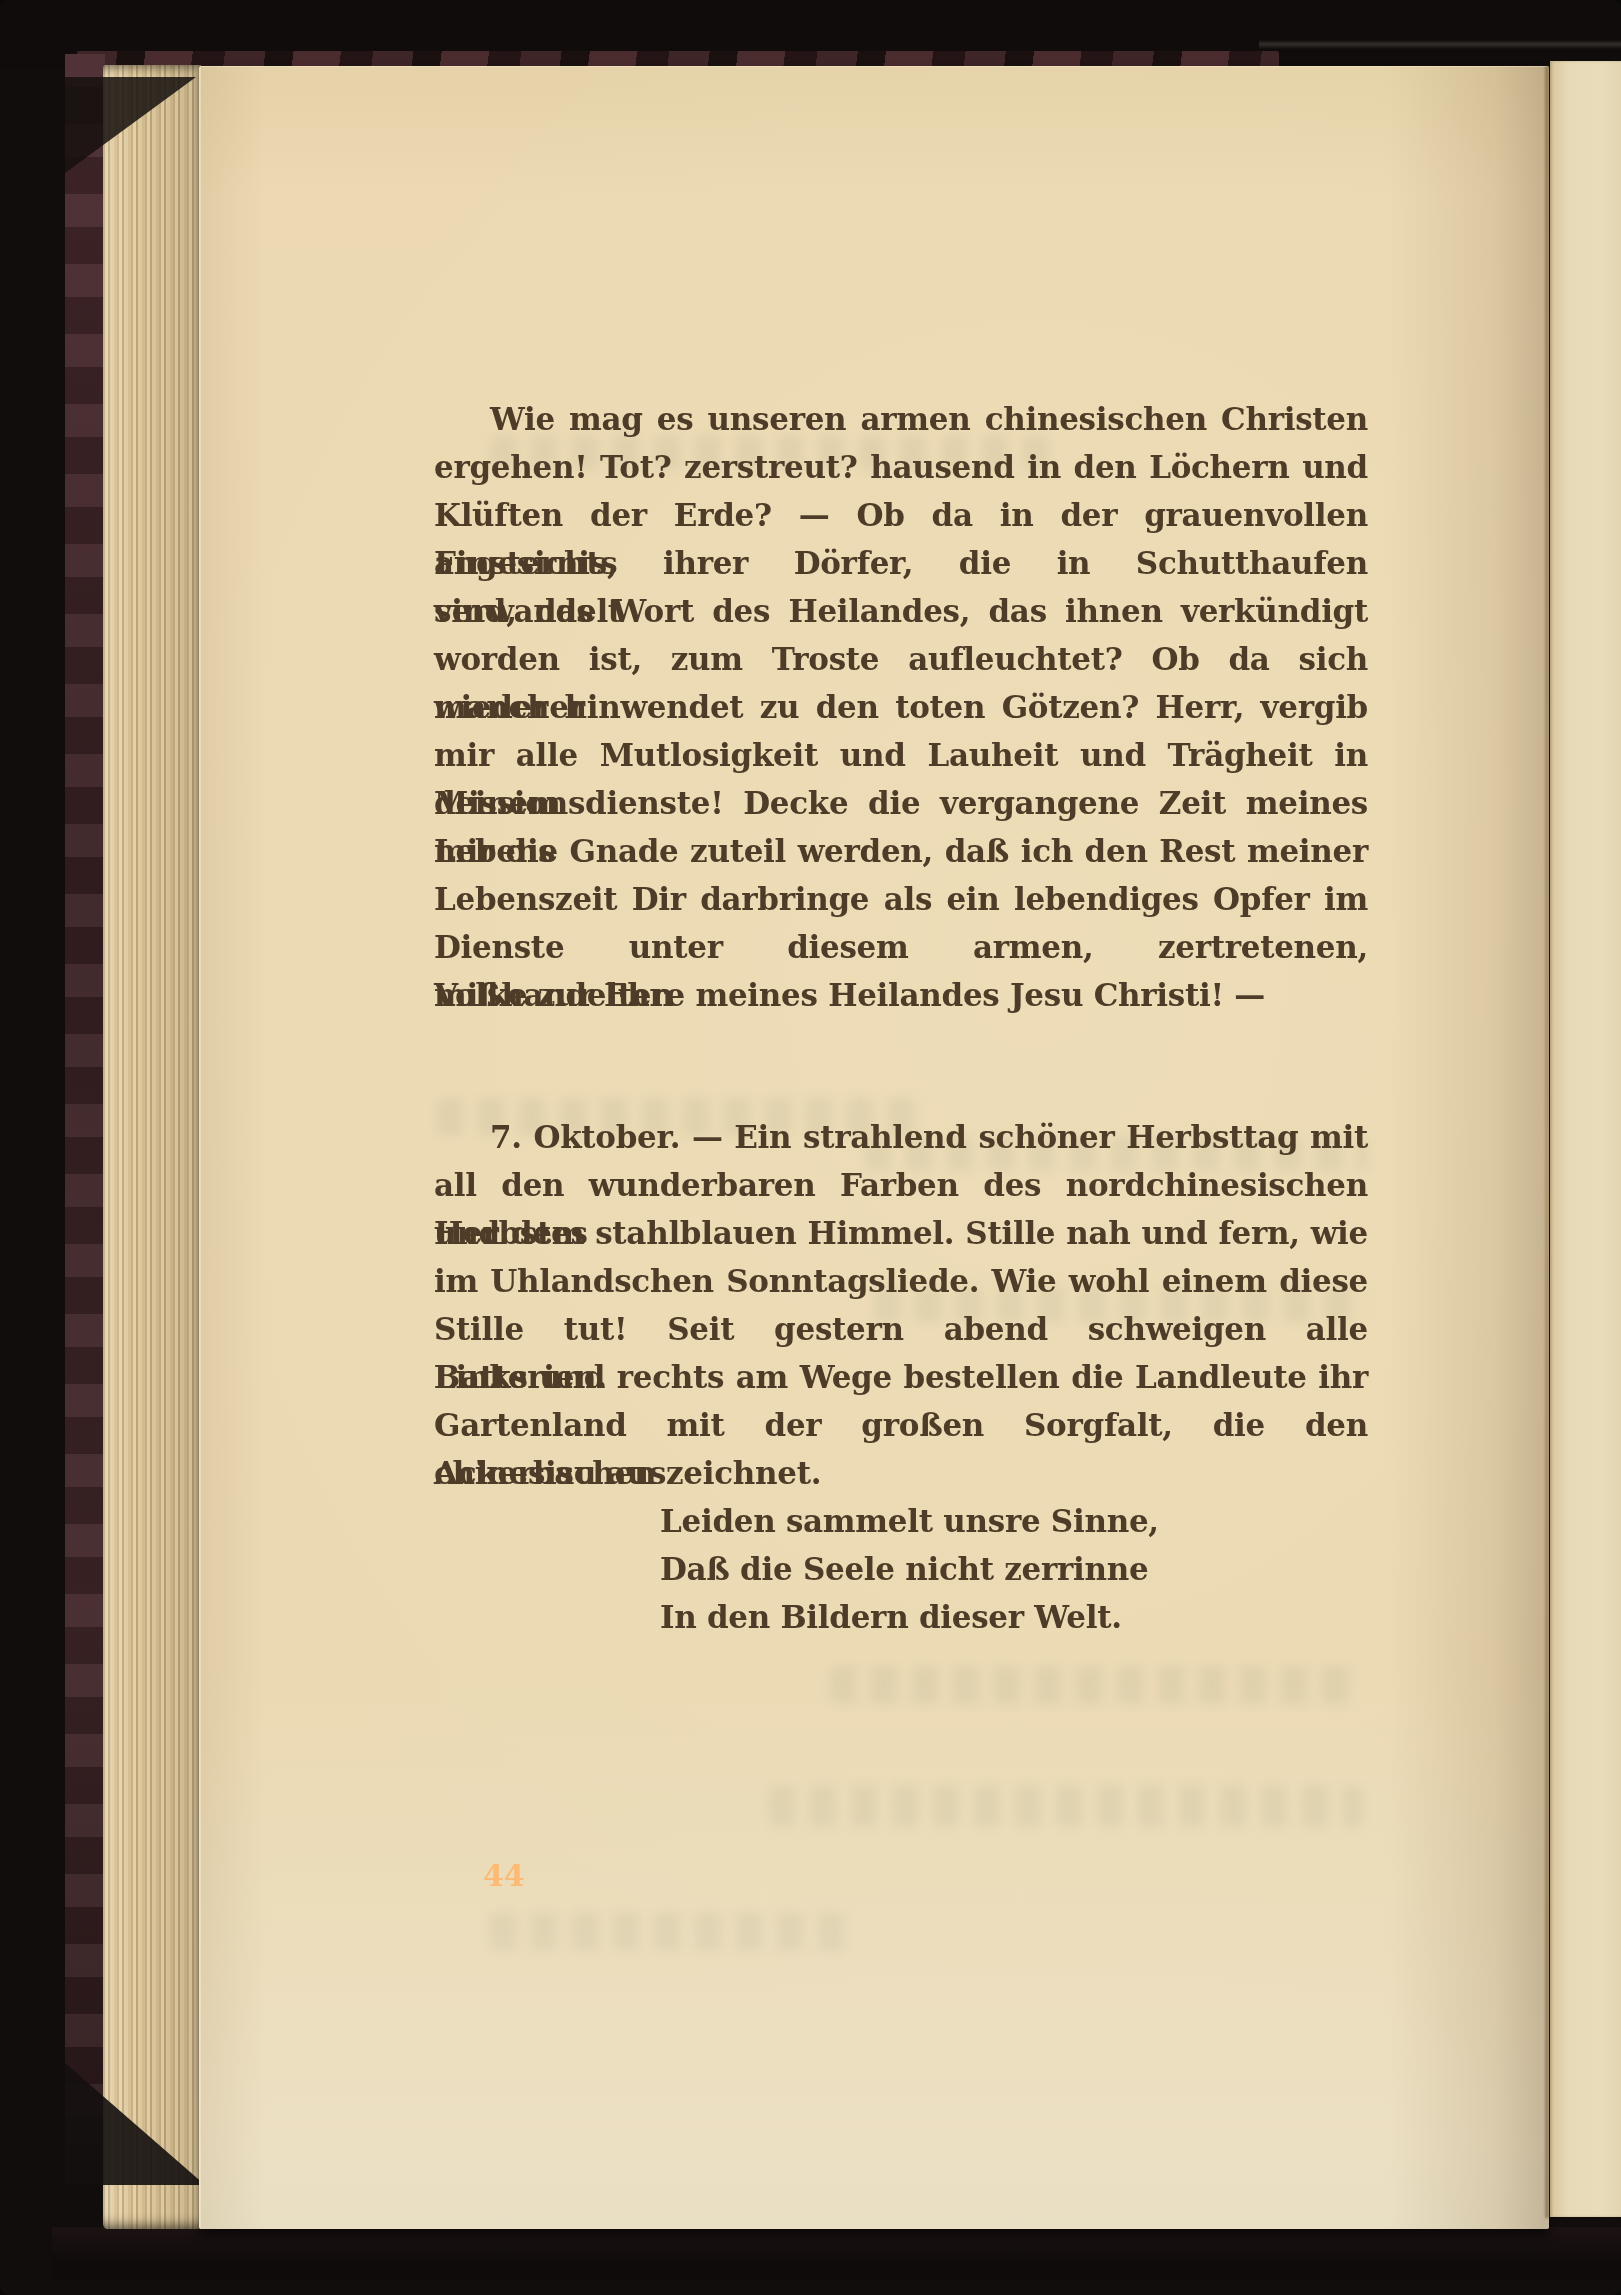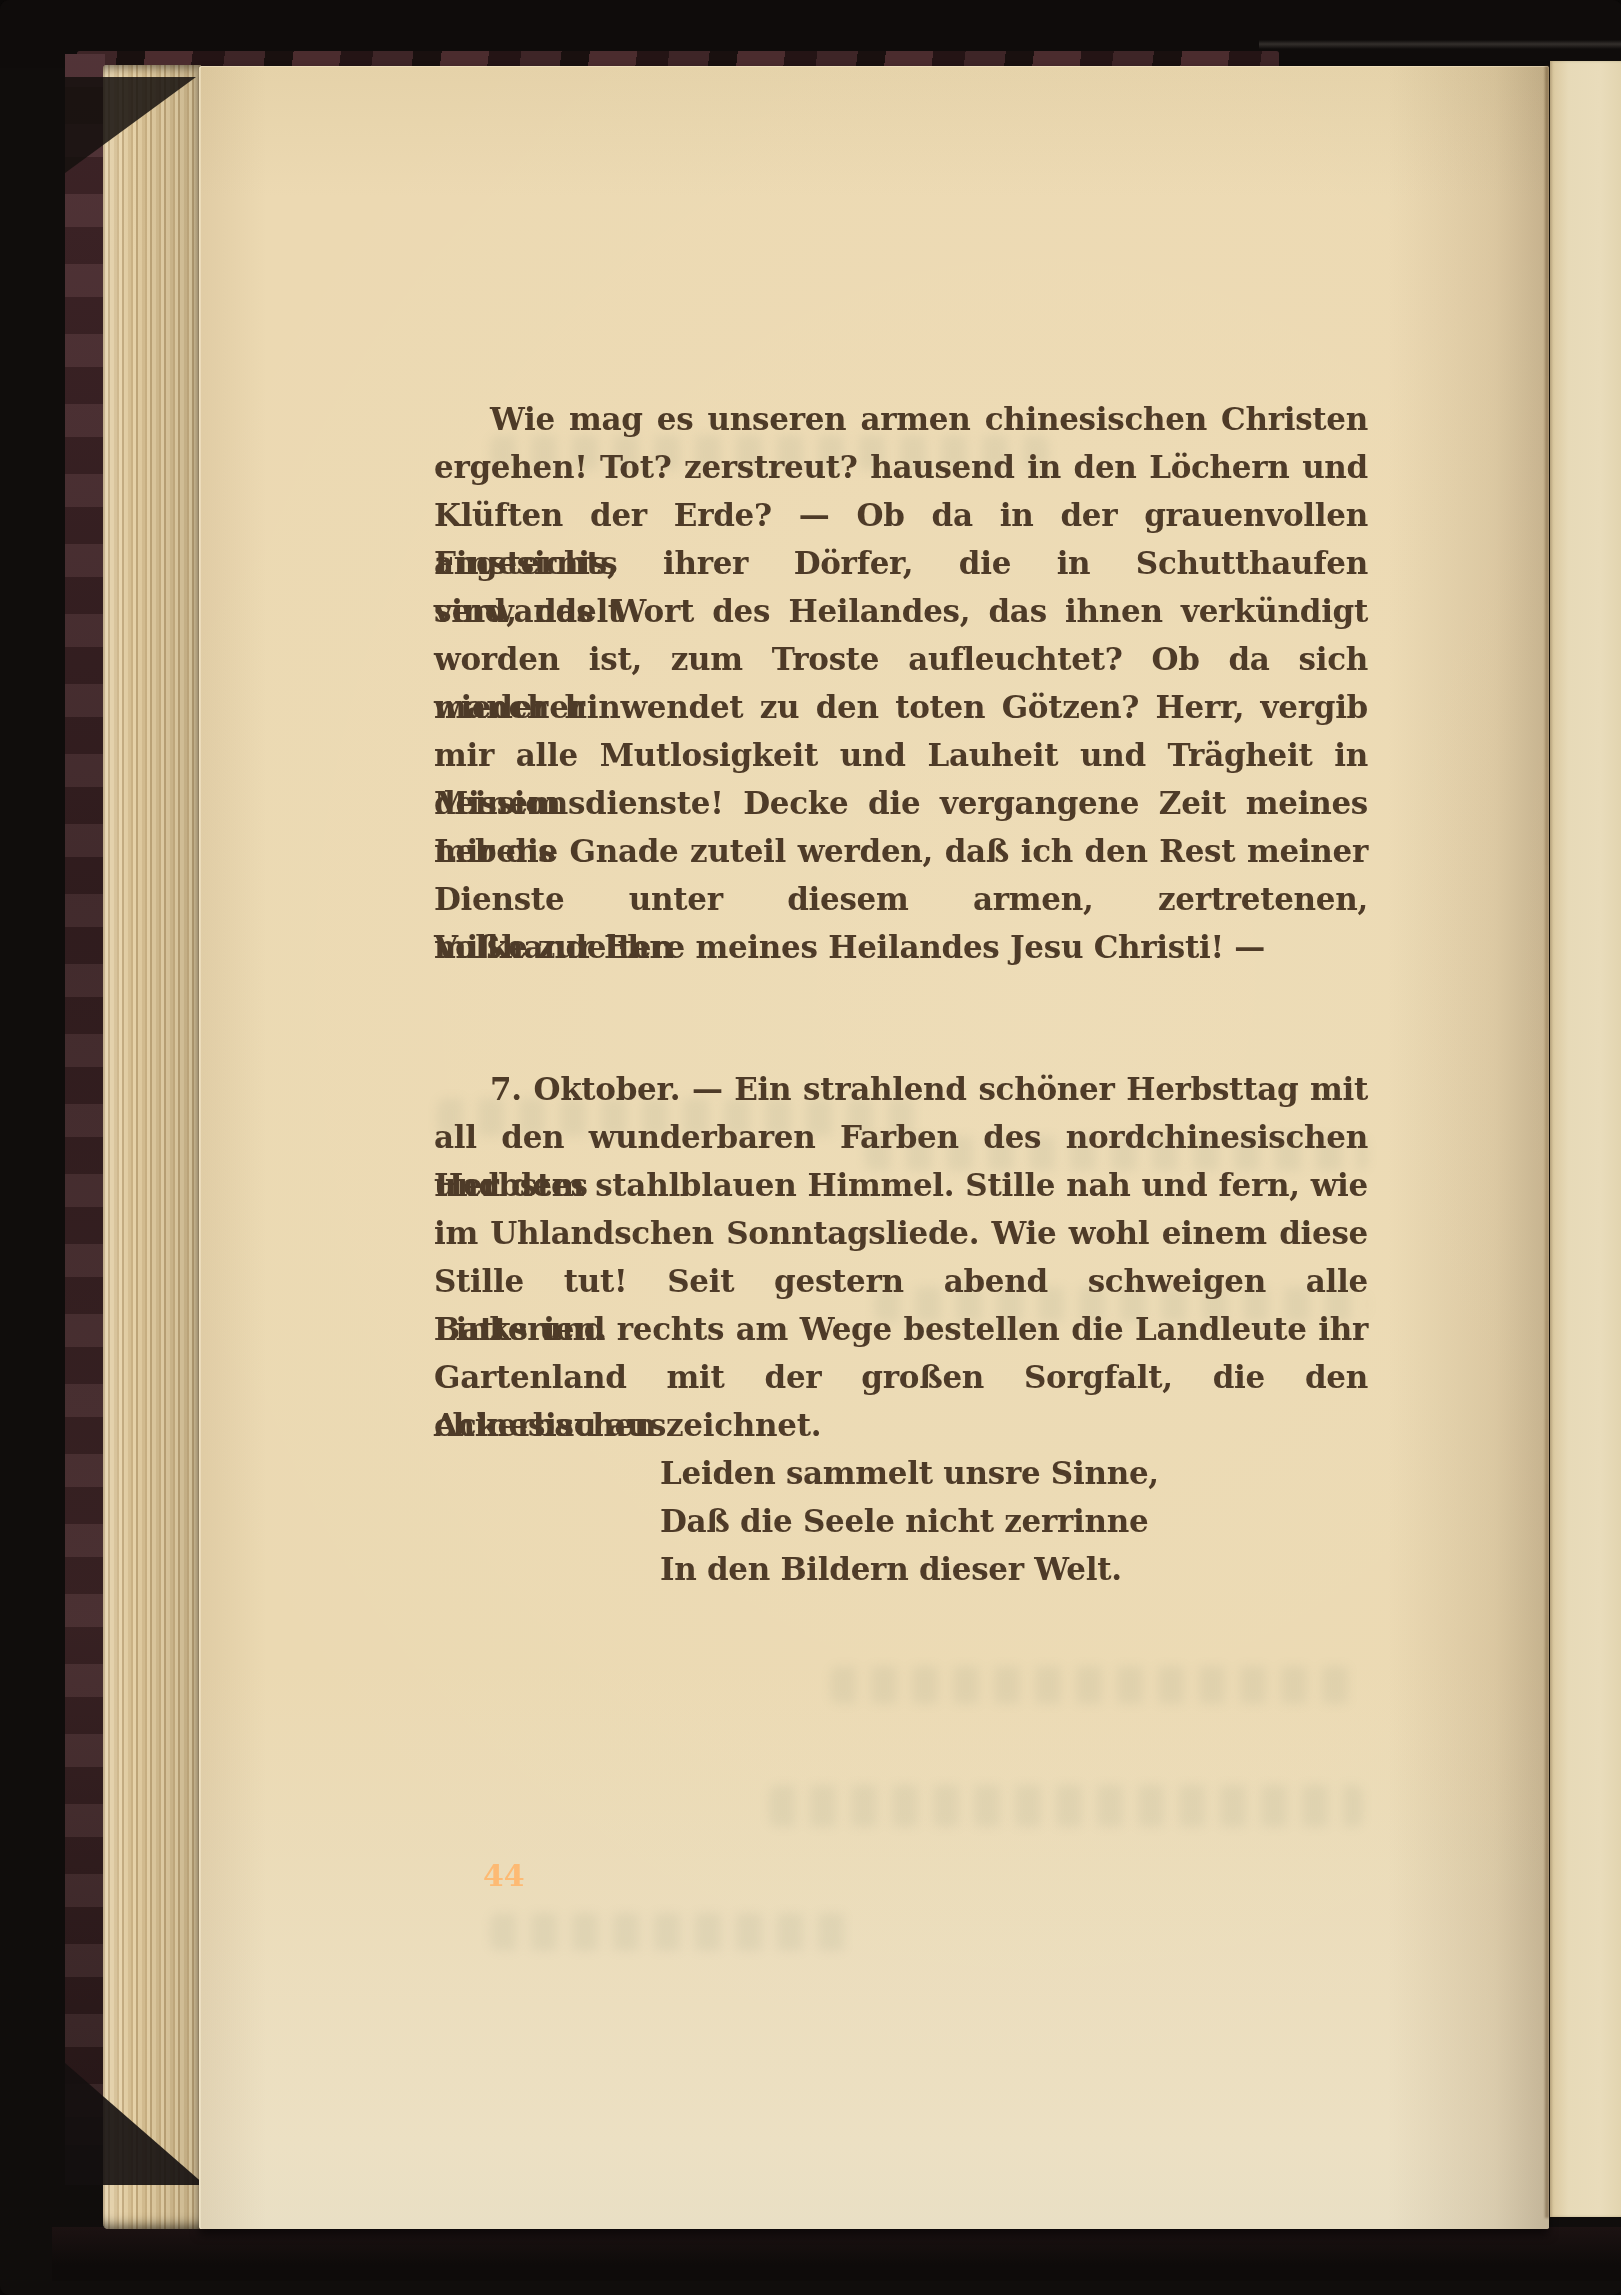--- a/index.html
+++ b/index.html
@@ -93,20 +93,21 @@
         <div class="line j ind">Wie mag es unseren armen chinesischen Christen</div>
         <div class="line j">ergehen! Tot? zerstreut? hausend in den Löchern und</div>
         <div class="line j">Klüften der Erde? — Ob da in der grauenvollen Finsternis,</div>
         <div class="line j">angesichts ihrer Dörfer, die in Schutthaufen verwandelt</div>
         <div class="line j">sind, das Wort des Heilandes, das ihnen verkündigt</div>
         <div class="line j">worden ist, zum Troste aufleuchtet? Ob da sich mancher</div>
         <div class="line j">wieder hinwendet zu den toten Götzen? Herr, vergib</div>
         <div class="line j">mir alle Mutlosigkeit und Lauheit und Trägheit in deinem</div>
         <div class="line j">Missionsdienste! Decke die vergangene Zeit meines Lebens</div>
         <div class="line j">mir die Gnade zuteil werden, daß ich den Rest meiner</div>
+        <div class="line j">Lebenszeit Dir darbringe als ein lebendiges Opfer im</div>
         <div class="line j">Dienste unter diesem armen, zertretenen, mißhandelten</div>
         <div class="line">Volke zur Ehre meines Heilandes Jesu Christi! —</div>
       </div>
       <div>
         <div class="line j ind">7. Oktober. — Ein strahlend schöner Herbsttag mit</div>
         <div class="line j">all den wunderbaren Farben des nordchinesischen Herbstes</div>
         <div class="line j">und dem stahlblauen Himmel. Stille nah und fern, wie</div>
         <div class="line j">im Uhlandschen Sonntagsliede. Wie wohl einem diese</div>
         <div class="line j">Stille tut! Seit gestern abend schweigen alle Batterien.</div>
         <div class="line j">Links und rechts am Wege bestellen die Landleute ihr</div>

